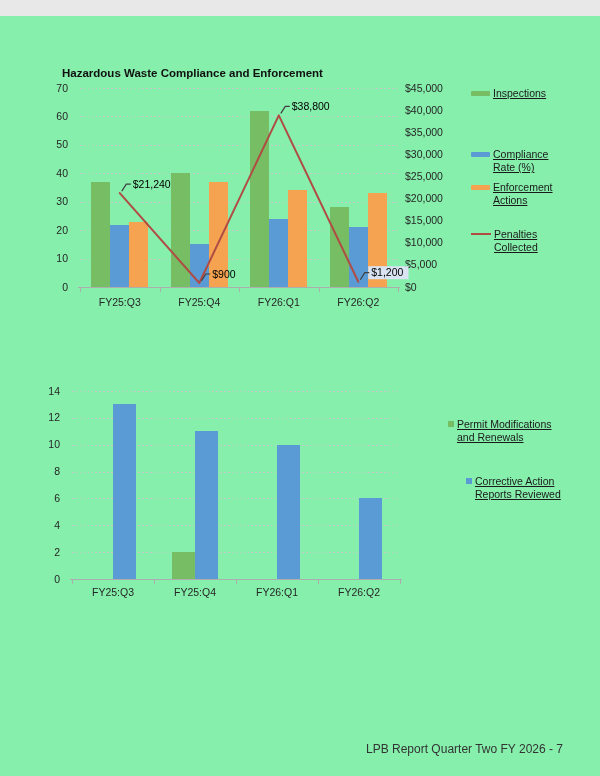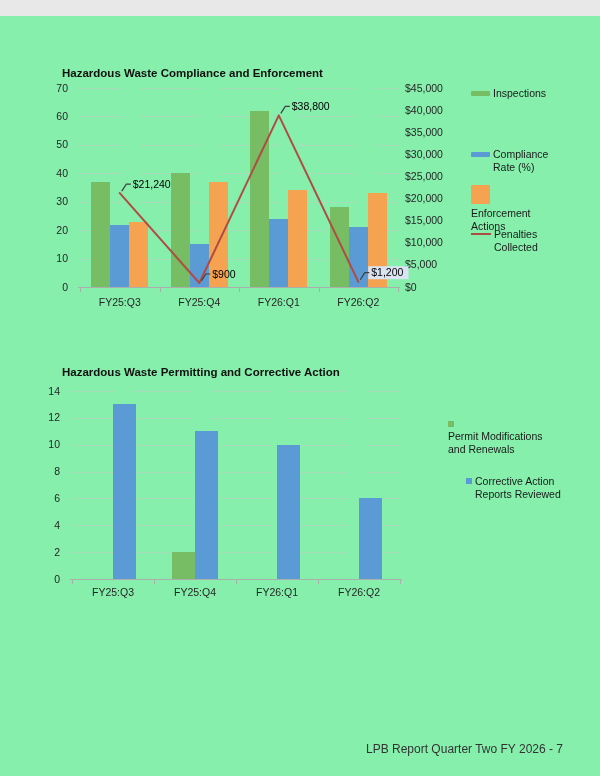--- a/index.html
+++ b/index.html
@@ -14,21 +14,21 @@
   }
   .chart-svg{position:absolute;left:0;top:0;}
   svg text{
     font-family:"Liberation Sans",sans-serif;font-size:10.5px;fill:#262626;
   }
   svg text.dlabel{fill:#000;}
   .legend-item{
     position:absolute;display:flex;gap:3px;font-size:10.5px;line-height:13px;
     color:#1a1a1a;
   }
-  .legend-text{white-space:nowrap;}
+  .legend-text{white-space:nowrap;text-decoration:underline;}
   .sw-bar{flex:0 0 19px;width:19px;height:5px;margin-top:4px;border-radius:1px;}
   .sw-sq{flex:0 0 6px;width:6px;height:6px;margin-top:3px;}
   .sw-line{flex:0 0 20px;width:20px;height:2px;margin-top:5px;}
   .footer{
     position:absolute;top:726px;right:37px;font-size:12px;color:#333;
     white-space:nowrap;
   }
 </style>
 </head>
 <body>
@@ -98,33 +98,32 @@
       </svg>
     <div id="chart1-legend">
         <div class="legend-item" style="left: 471px; top: 71px;">
           <span class="sw-bar" style="background: rgb(119, 189, 99);"></span>
           <span class="legend-text">Inspections</span>
         </div>
         <div class="legend-item" style="left: 471px; top: 132px;">
           <span class="sw-bar" style="background: rgb(91, 155, 213);"></span>
           <span class="legend-text">Compliance<br>Rate (%)</span>
         </div>
-        <div class="legend-item" style="left: 471px; top: 165px; flex-direction: column;">
+        <div class="legend-item" style="left: 471px; top: 165px;">
           <span class="sw-bar" style="background: rgb(245, 163, 81);"></span>
           <span class="legend-text">Enforcement<br>Actions</span>
         </div>
         <div class="legend-item" style="left: 471px; top: 212px;">
           <span class="sw-line" style="background: rgb(175, 76, 68);"></span>
           <span class="legend-text">Penalties<br>Collected</span>
         </div>
       </div>
   </div>
 
   <div class="chart-section" style="top:330px;height:290px;">
-    <h2 class="chart-title" style="top:10px;">Hazardous Waste Permitting and Corrective Action</h2>
     <svg id="chart2-svg" class="chart-svg" width="600" height="290">
         <line x1="72" y1="206.5" x2="400" y2="206.5" stroke="#c9c9c9" stroke-width="1" stroke-dasharray="1.5 2.4" shape-rendering="crispEdges"></line>
         <line x1="72" y1="179.5" x2="400" y2="179.5" stroke="#c9c9c9" stroke-width="1" stroke-dasharray="1.5 2.4" shape-rendering="crispEdges"></line>
         <line x1="72" y1="152.5" x2="400" y2="152.5" stroke="#c9c9c9" stroke-width="1" stroke-dasharray="1.5 2.4" shape-rendering="crispEdges"></line>
         <line x1="72" y1="126.5" x2="400" y2="126.5" stroke="#c9c9c9" stroke-width="1" stroke-dasharray="1.5 2.4" shape-rendering="crispEdges"></line>
         <line x1="72" y1="99.5" x2="400" y2="99.5" stroke="#c9c9c9" stroke-width="1" stroke-dasharray="1.5 2.4" shape-rendering="crispEdges"></line>
         <line x1="72" y1="72.5" x2="400" y2="72.5" stroke="#c9c9c9" stroke-width="1" stroke-dasharray="1.5 2.4" shape-rendering="crispEdges"></line>
         <line x1="72" y1="45.5" x2="400" y2="45.5" stroke="#c9c9c9" stroke-width="1" stroke-dasharray="1.5 2.4" shape-rendering="crispEdges"></line>
         <rect x="172.0" y="206.1" width="23" height="26.9" fill="#77BD63" shape-rendering="crispEdges"></rect>
         <rect x="113.0" y="58.4" width="23" height="174.6" fill="#5B9BD5" shape-rendering="crispEdges"></rect>
@@ -144,21 +143,21 @@
         <text x="60" y="129.07142857142858" text-anchor="end">8</text>
         <text x="60" y="102.21428571428572" text-anchor="end">10</text>
         <text x="60" y="75.35714285714286" text-anchor="end">12</text>
         <text x="60" y="48.5" text-anchor="end">14</text>
         <text x="113" y="250" text-anchor="middle">FY25:Q3</text>
         <text x="195" y="250" text-anchor="middle">FY25:Q4</text>
         <text x="277" y="250" text-anchor="middle">FY26:Q1</text>
         <text x="359" y="250" text-anchor="middle">FY26:Q2</text>
       </svg>
     <div id="chart2-legend">
-        <div class="legend-item" style="left: 448px; top: 72px; flex-direction: column;">
+        <div class="legend-item" style="left: 448px; top: 72px;">
           <span class="sw-sq" style="background: rgb(119, 189, 99);"></span>
           <span class="legend-text">Permit Modifications<br>and Renewals</span>
         </div>
         <div class="legend-item" style="left: 466px; top: 129px;">
           <span class="sw-sq" style="background: rgb(91, 155, 213);"></span>
           <span class="legend-text">Corrective Action<br>Reports Reviewed</span>
         </div>
       </div>
   </div>
 

